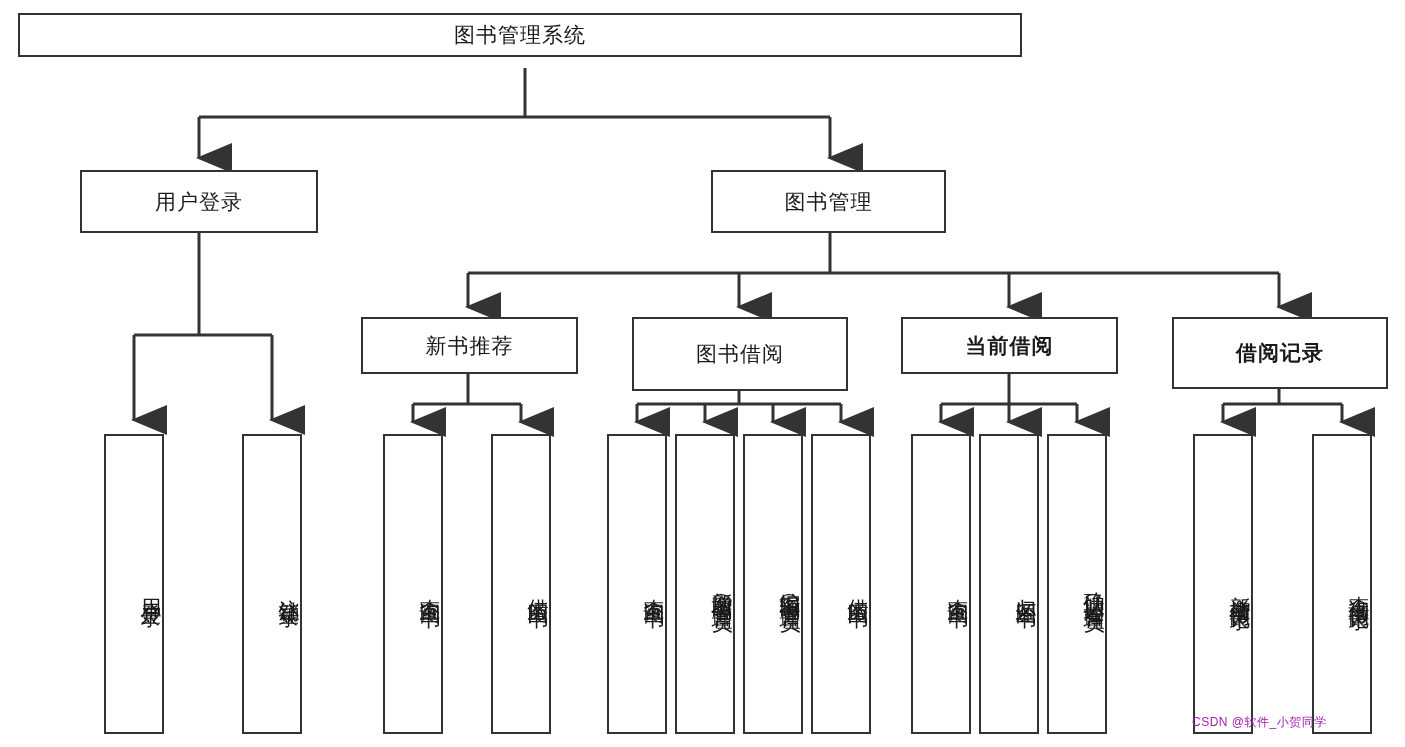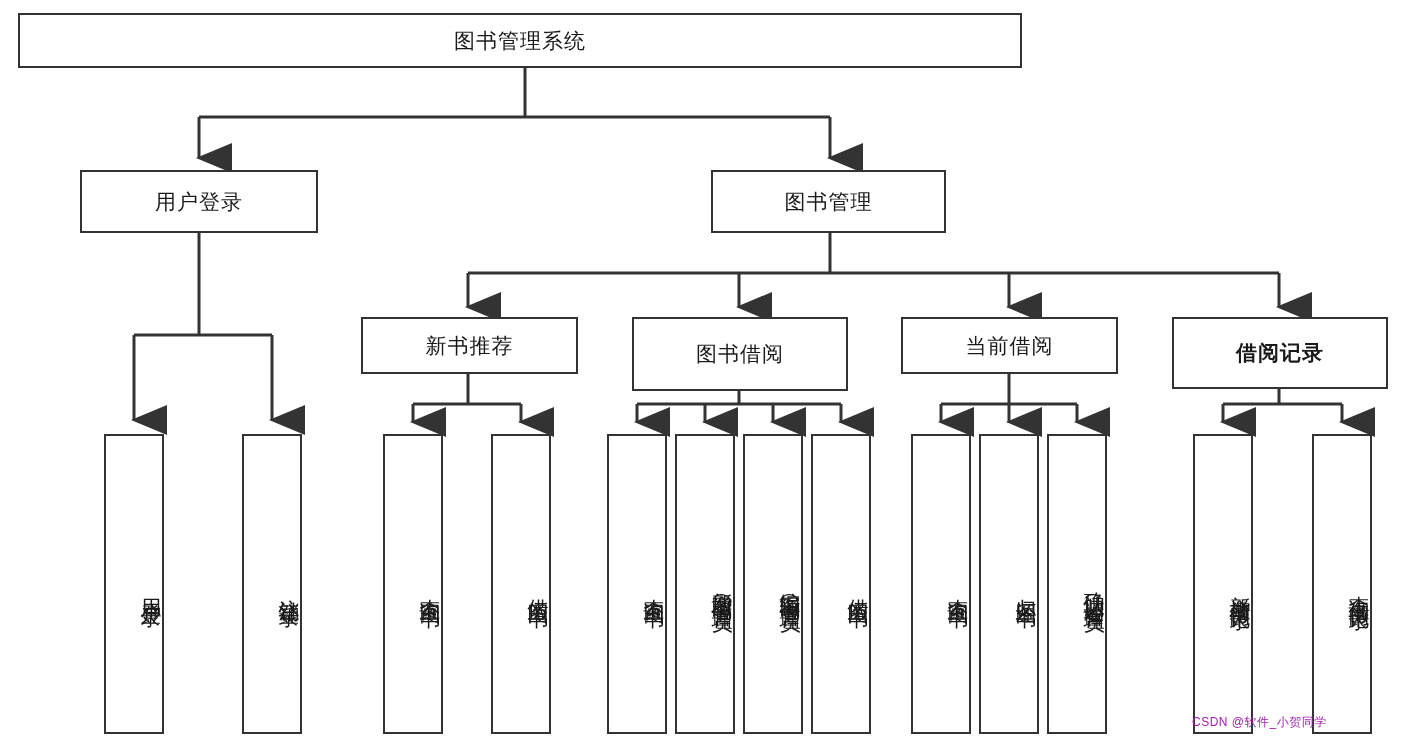--- a/index.html
+++ b/index.html
@@ -123,38 +123,38 @@
       <path d="M 1009 404 L 1009 422" marker-end="url(#arrowhead)"></path>
       <path d="M 1077 404 L 1077 422" marker-end="url(#arrowhead)"></path>
 
       <path d="M 1279 374 L 1279 404"></path>
       <path d="M 1223 404 L 1342 404"></path>
       <path d="M 1223 404 L 1223 422" marker-end="url(#arrowhead)"></path>
       <path d="M 1342 404 L 1342 422" marker-end="url(#arrowhead)"></path>
     </g>
   </svg>
 
-  <div class="node node-root" style="left:18px; top:13px; width:1004px; height:55px;">
+  <div class="node node-root" style="left:18px; top:13px; width:1004px; height:44px;">
     <span>图书管理系统</span>
   </div>
 
   <div class="node node-h" style="left:80px; top:170px; width:238px; height:63px;">
     <span>用户登录</span>
   </div>
   <div class="node node-h" style="left:711px; top:170px; width:235px; height:63px;">
     <span>图书管理</span>
   </div>
 
   <div class="node node-h" style="left:361px; top:317px; width:217px; height:57px;text-align:center;">
     <span>新书推荐</span>
   </div>
   <div class="node node-h" style="left:632px; top:317px; width:216px; height:74px;">
     <span>图书借阅</span>
   </div>
-  <div class="node node-h" style="left:901px; top:317px; width:217px; height:57px;">
+  <div class="node node-h" style="left:901px; top:317px; width:217px; height:57px;font-weight:bold;">
     <span>当前借阅</span>
   </div>
   <div class="node node-h" style="left:1172px; top:317px; width:216px; height:72px;font-weight:bold;">
     <span>借阅记录</span>
   </div>
 
   <div class="node node-v" style="left:104px; top:434px; width:60px; height:300px;">
     <span class="vlabel">用户登录</span>
   </div>
   <div class="node node-v" style="left:242px; top:434px; width:60px; height:300px;">

